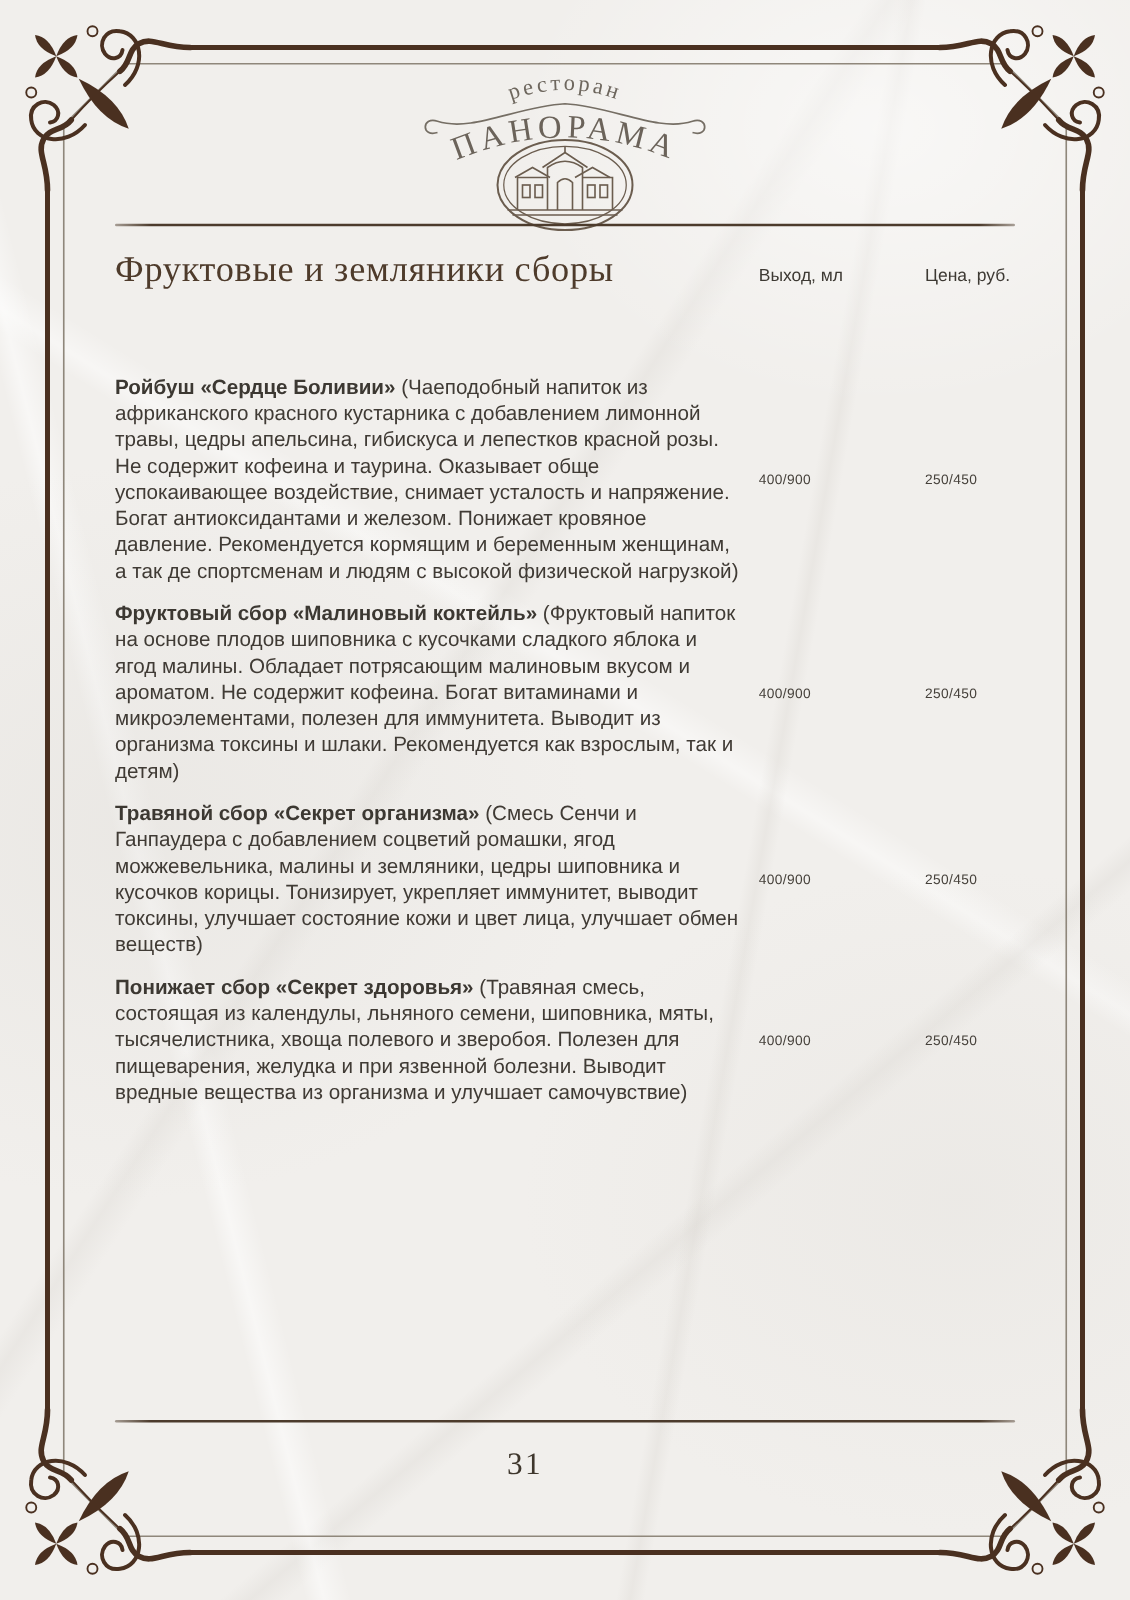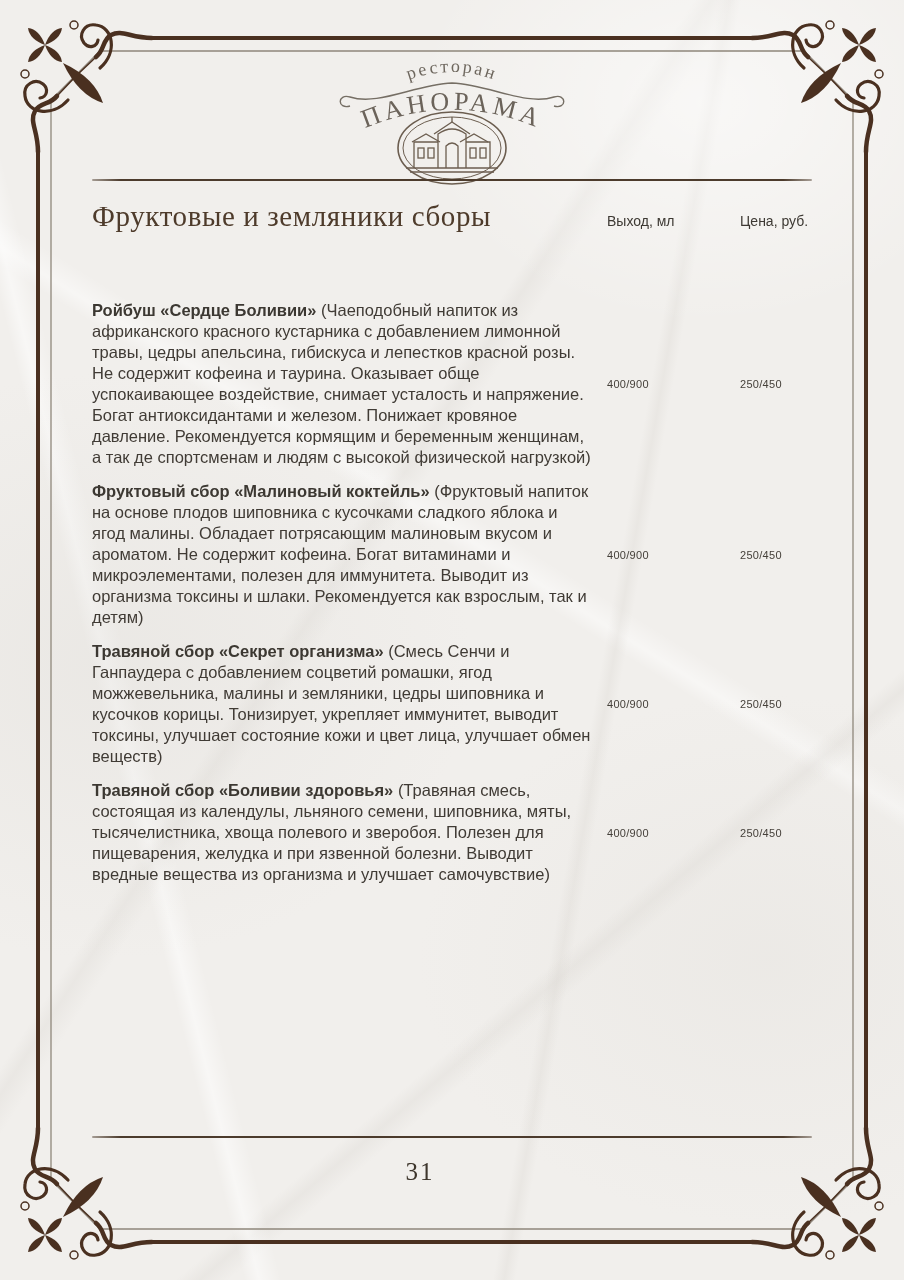--- a/index.html
+++ b/index.html
@@ -149,21 +149,21 @@
       <div class="item-price">250/450</div>
     </div>
 
     <div class="menu-item">
       <div class="item-text"><span class="item-title">Травяной сбор «Секрет организма»</span> <span>(Смесь Сенчи и Ганпаудера с добавлением соцветий ромашки, ягод можжевельника, малины и земляники, цедры шиповника и кусочков  корицы. Тонизирует, укрепляет иммунитет, выводит токсины, улучшает  состояние кожи и цвет лица, улучшает обмен веществ)</span></div>
       <div class="item-vol">400/900</div>
       <div class="item-price">250/450</div>
     </div>
 
     <div class="menu-item">
-      <div class="item-text"><span class="item-title">Травяной сбор «Боливии здоровья»</span> <span>(Травяная смесь, состоящая из календулы, льняного семени, шиповника,  мяты, тысячелистника, хвоща полевого и зверобоя. Полезен для пищеварения, желудка и при язвенной болезни. Выводит вредные  вещества из организма и улучшает самочувствие)</span></div>
+      <div class="item-text"><span class="item-title">Понижает сбор «Секрет здоровья»</span> <span>(Травяная смесь, состоящая из календулы, льняного семени, шиповника,  мяты, тысячелистника, хвоща полевого и зверобоя. Полезен для пищеварения, желудка и при язвенной болезни. Выводит вредные  вещества из организма и улучшает самочувствие)</span></div>
       <div class="item-vol">400/900</div>
       <div class="item-price">250/450</div>
     </div>
 
   </div>
 
   <div class="rule rule-bottom"></div>
 
   <div class="page-number">31</div>
 

